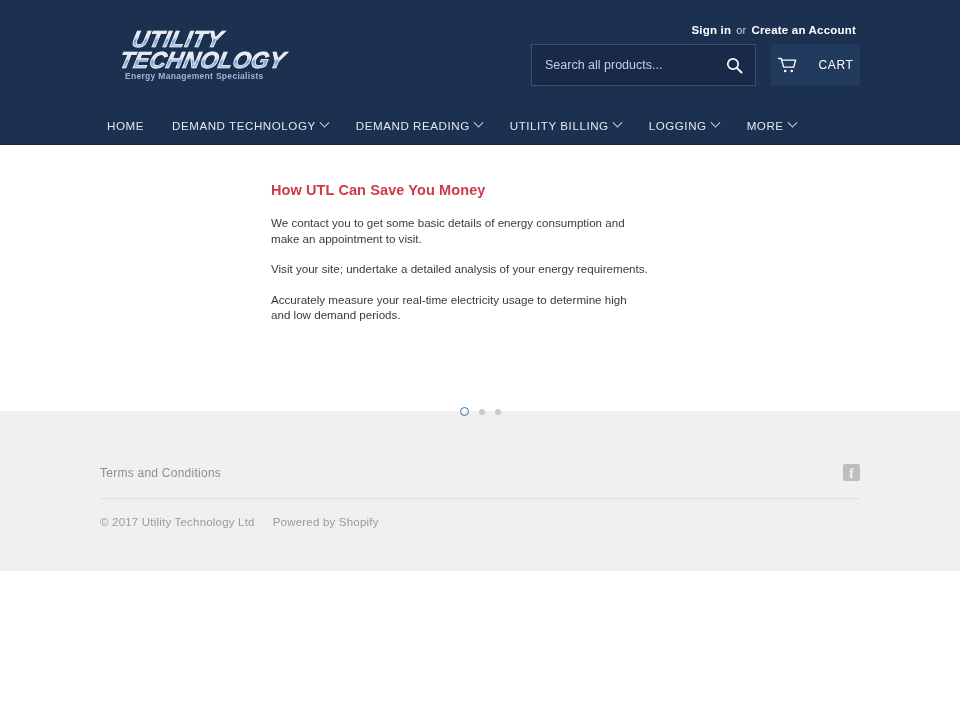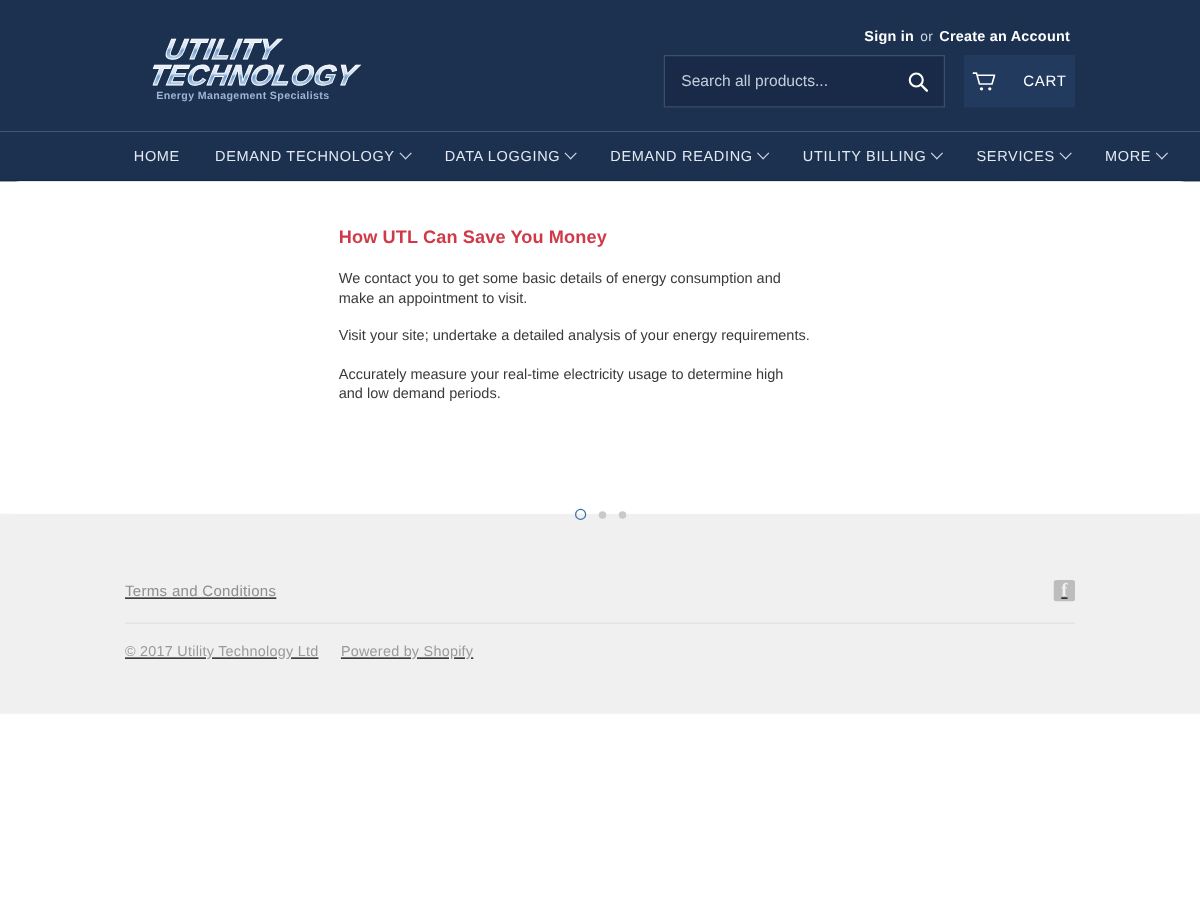--- a/index.html
+++ b/index.html
@@ -204,21 +204,20 @@
     height: 9px;
     background: transparent;
     border: 1.6px solid #3f6fa8;
   }
 
   
   .site-footer {
     background: #f0f0f0;
     height: 160px;
     padding-top: 53px;
-    text-decoration: underline;
   }
   .footer-inner {
     width: 760px;
     margin: 0 auto;
   }
   .footer-row {
     display: flex;
     align-items: center;
     justify-content: space-between;
     padding-bottom: 17px;
@@ -319,37 +318,33 @@
 
     <a class="nav-item">
       <span>HOME</span>
     </a>
 
     <a class="nav-item">
       <span>DEMAND TECHNOLOGY</span>
       <i class="chev"></i>
     </a>
 
-    <a class="nav-item">
-      <span>DATA LOGGING</span>
-      <i class="chev"></i>
-    </a>
 
     <a class="nav-item">
       <span>DEMAND READING</span>
       <i class="chev"></i>
     </a>
 
     <a class="nav-item">
       <span>UTILITY BILLING</span>
       <i class="chev"></i>
     </a>
 
     <a class="nav-item">
-      <span>SERVICES</span>
+      <span>LOGGING</span>
       <i class="chev"></i>
     </a>
 
     <a class="nav-item">
       <span>MORE</span>
       <i class="chev"></i>
     </a>
 
   </div>
 </nav>

